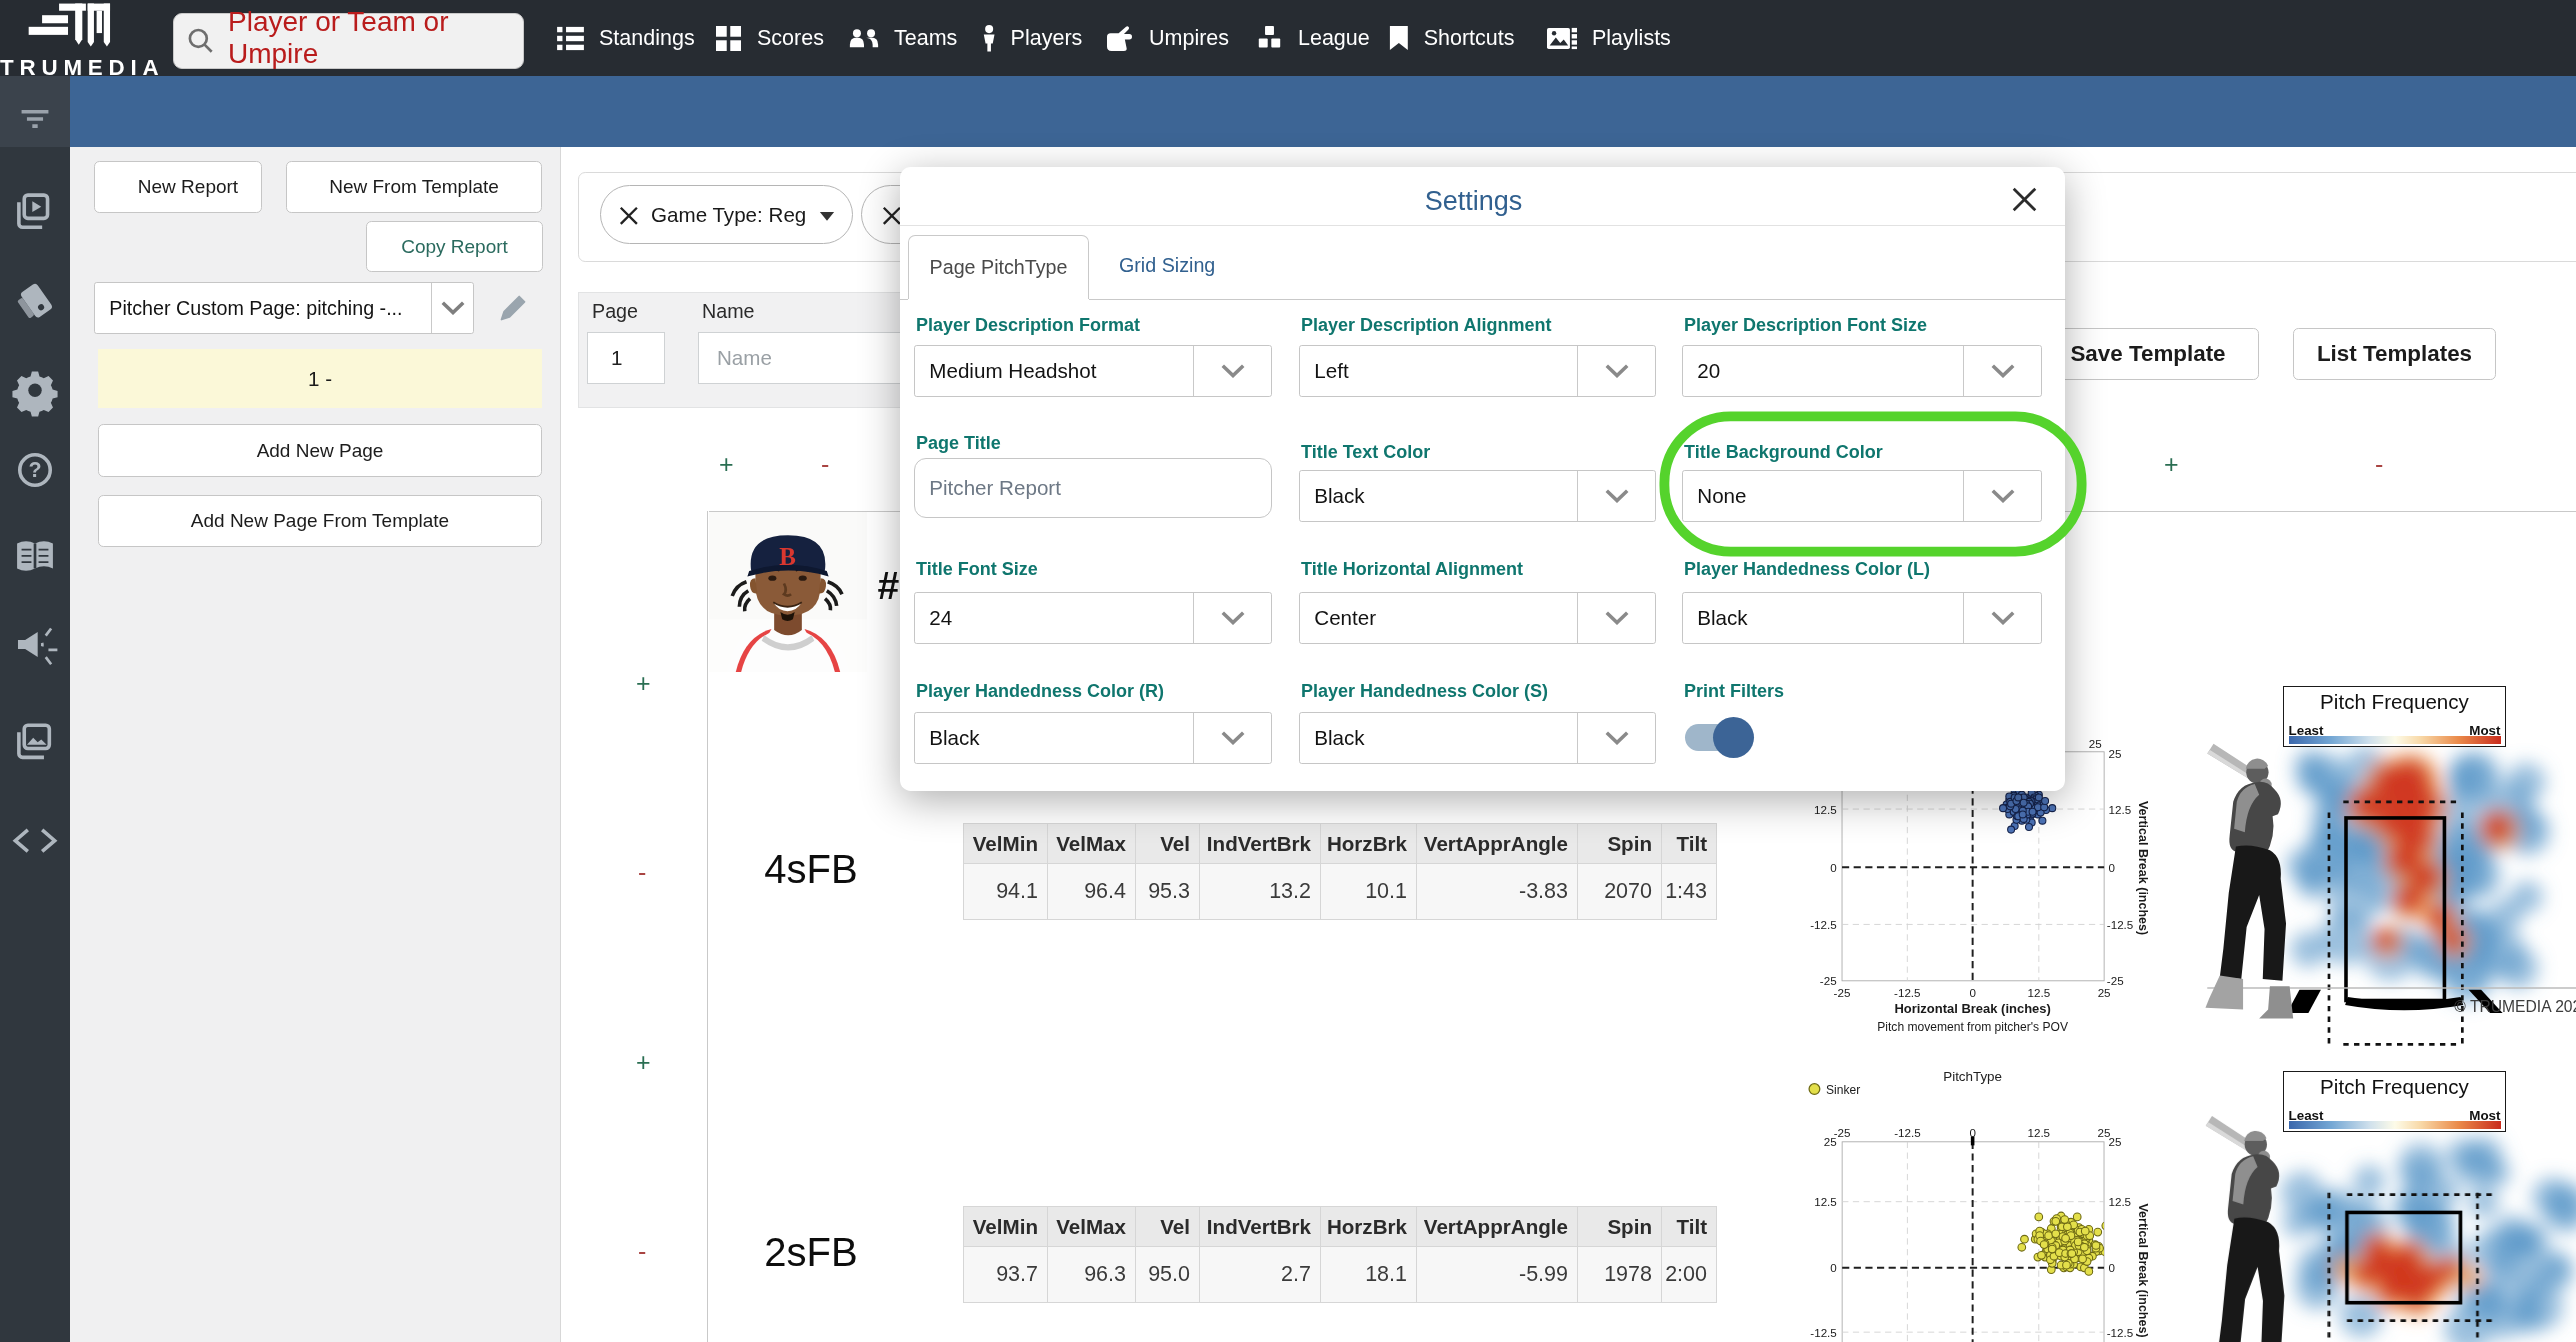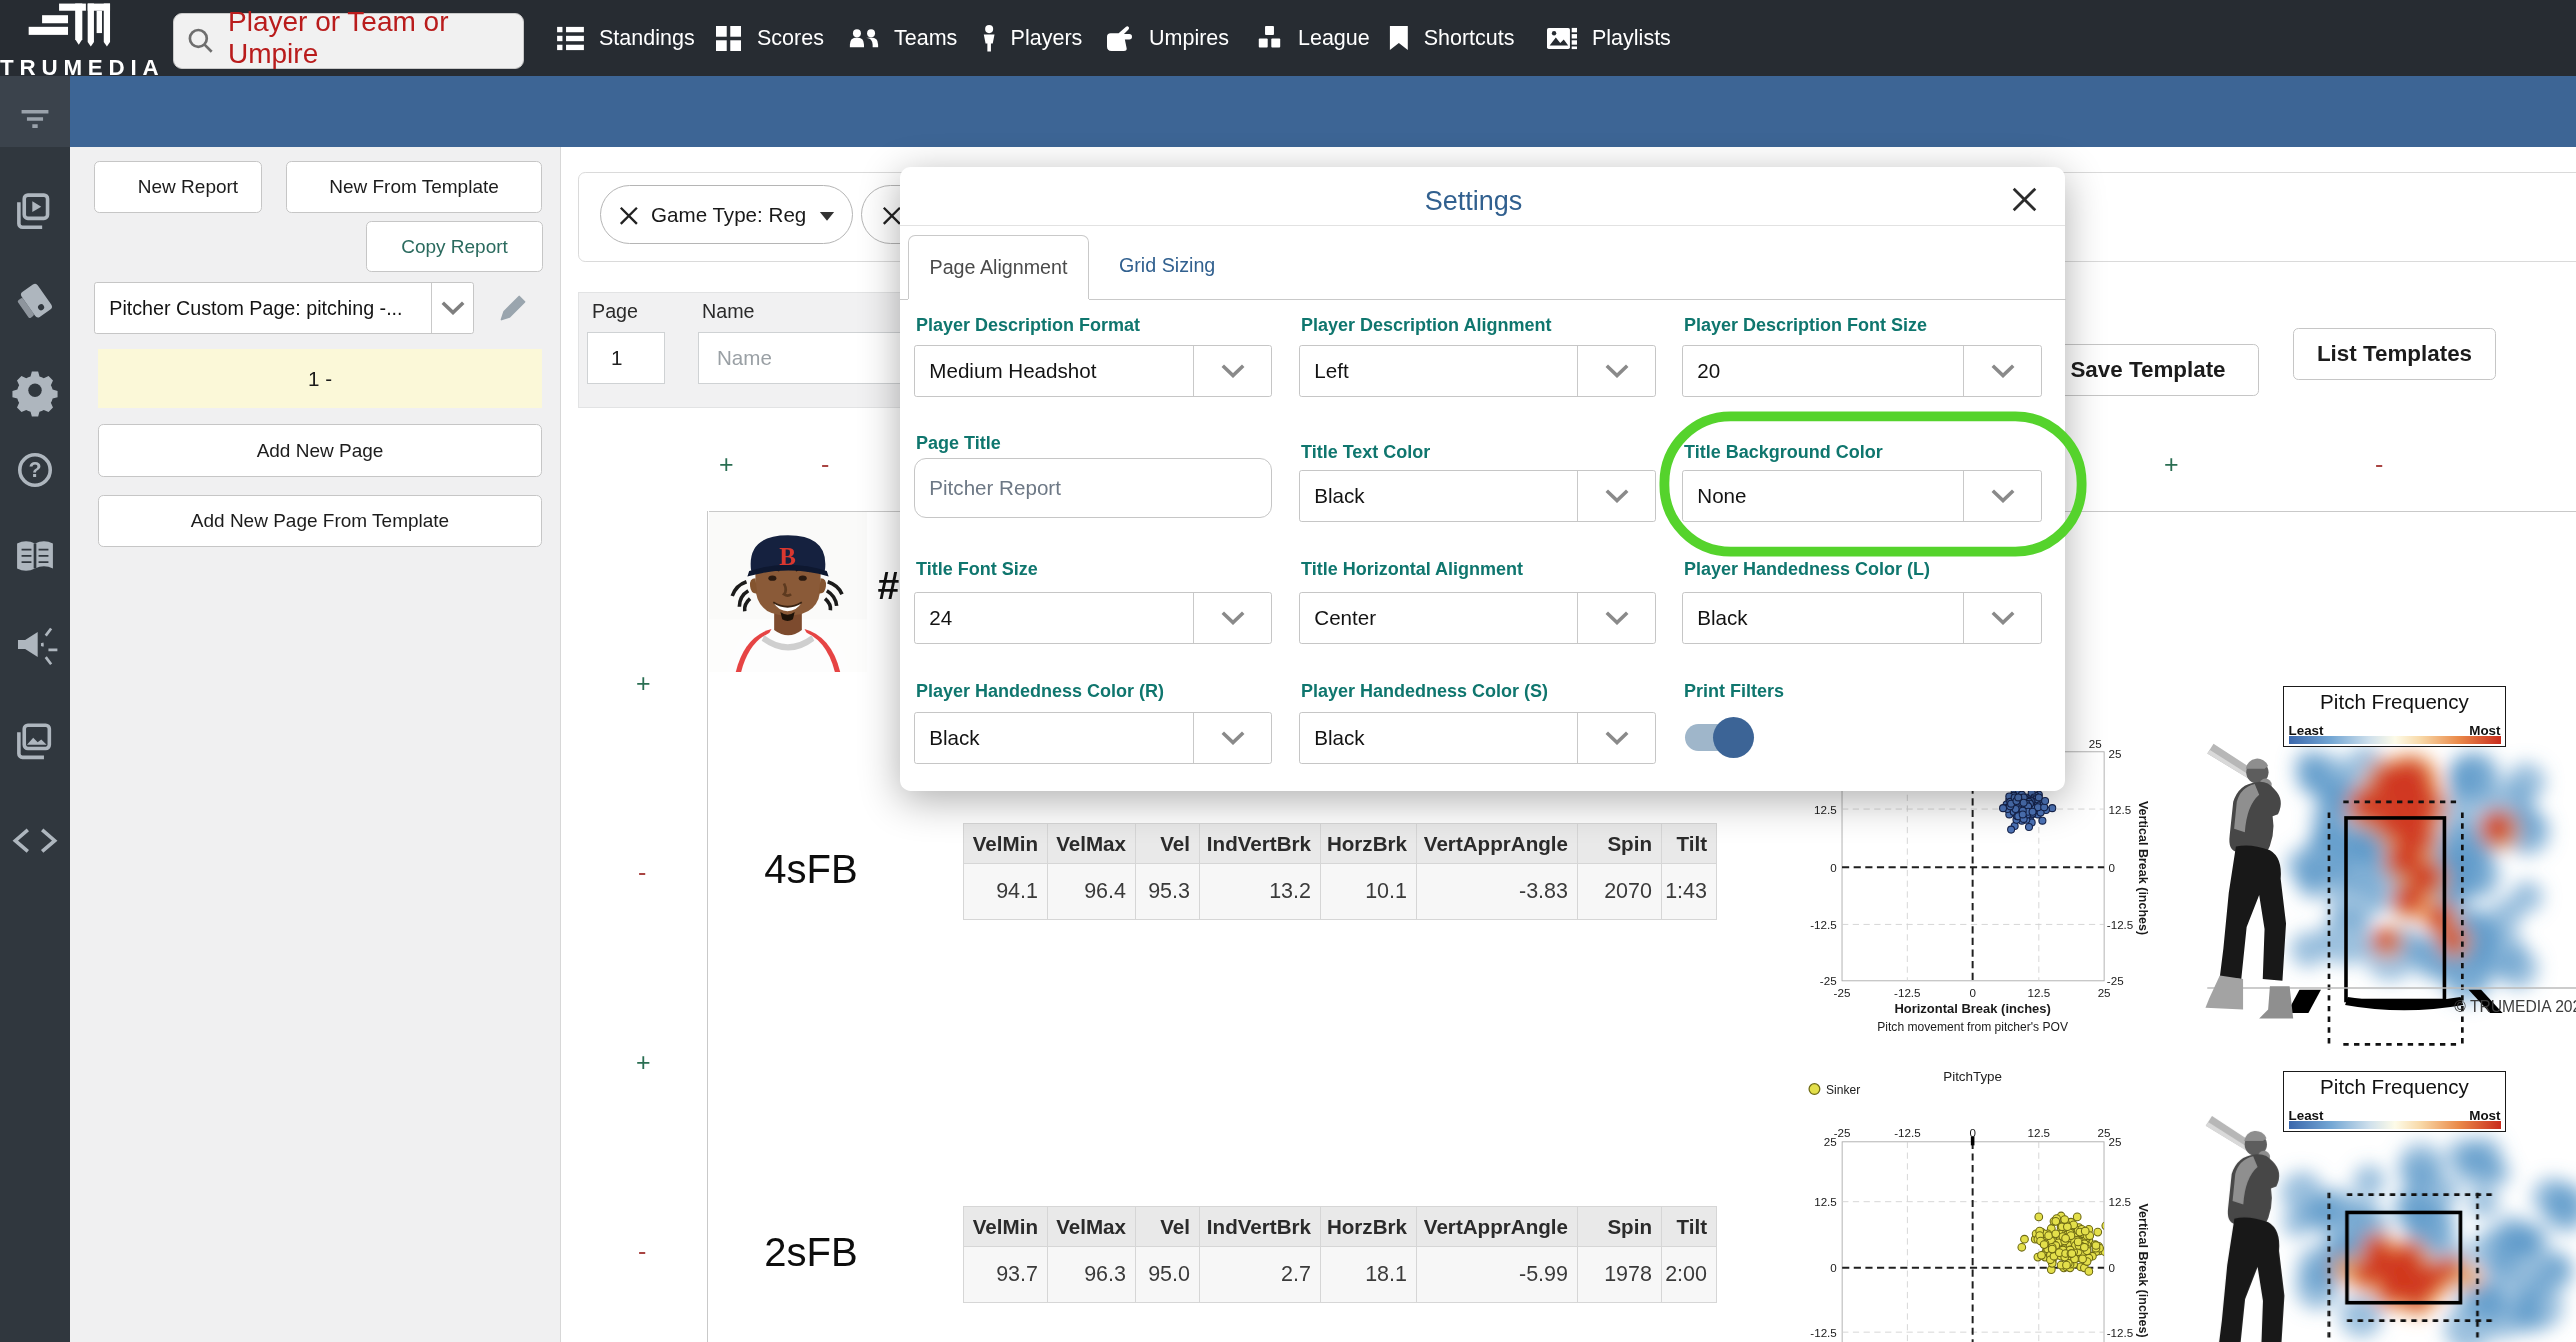--- a/index.html
+++ b/index.html
@@ -212,21 +212,21 @@
 <div class="abs" style="left:578px;top:292px;width:465px;height:116px;background:#f1f1f2;border:0.9px solid #e2e3e4;box-sizing:border-box;"></div>
 <div class="abs" style="left:592px;top:300px;font-size:19.7px;color:#2a2a2a;">Page</div>
 <div class="abs" style="left:702px;top:300px;font-size:19.7px;color:#2a2a2a;">Name</div>
 <div class="abs" style="left:587px;top:332px;width:78px;height:52px;background:#fff;border:0.9px solid #cfd2d4;box-sizing:border-box;display:flex;align-items:center;">
     <span style="margin-left:23px;font-size:20.6px;color:#222;">1</span>
   </div>
 <div class="abs" style="left:698px;top:332px;width:295px;height:52px;background:#fff;border:0.9px solid #cfd2d4;box-sizing:border-box;display:flex;align-items:center;">
     <span style="margin-left:18px;font-size:20.6px;color:#9aa0a5;">Name</span>
   </div>
 
-<div class="btn" style="left:2037px;top:344px;width:222px;height:52px;font-size:22.4px;font-weight:600;">Save Template</div>
+<div class="btn" style="left:2037px;top:328px;width:222px;height:52px;font-size:22.4px;font-weight:600;">Save Template</div>
 <div class="btn" style="left:2293px;top:328px;width:203px;height:52px;font-size:22.4px;font-weight:600;">List Templates</div>
 
 <div class="abs" style="left:719px;top:450px;font-size:25px;color:#2a6e52;">+</div>
 <div class="abs" style="left:821px;top:450px;font-size:25px;color:#a94442;">-</div>
 <div class="abs" style="left:2164px;top:450px;font-size:25px;color:#2a6e52;">+</div>
 <div class="abs" style="left:2375px;top:450px;font-size:25px;color:#a94442;">-</div>
 <div class="abs" style="left:636px;top:669px;font-size:25px;color:#2a6e52;">+</div>
 <div class="abs" style="left:638px;top:858px;font-size:25px;color:#a94442;">-</div>
 <div class="abs" style="left:636px;top:1048px;font-size:25px;color:#2a6e52;">+</div>
 <div class="abs" style="left:638px;top:1237px;font-size:25px;color:#a94442;">-</div>
@@ -1085,21 +1085,21 @@
 <div style="position:absolute;right:4.5px;top:36px;font-size:13.4px;font-weight:700;color:#111;">Most</div>
 <div style="position:absolute;left:4.5px;right:4.5px;top:49px;height:8px;background:linear-gradient(to right,#3a67ac,#74a7d4 20%,#cfe0ec 38%,#fdfbe8 50%,#f8d9a8 62%,#ea8a4a 80%,#c92c1d);"></div>
 </div>
 
 <div class="abs" style="left:900px;top:167px;width:1165px;height:624px;background:#fff;border-radius:10.7px;box-shadow:0 9px 40px rgba(0,0,0,.32);"></div>
 <div class="abs" style="left:900px;top:186px;width:1147px;text-align:center;font-size:27px;color:#31608f;">Settings</div>
 <svg class="abs" style="left:2011px;top:186px;" width="27" height="27" viewBox="0 0 30 30">
     <path d="M3 3 L27 27 M27 3 L3 27" stroke="#2c2c2c" stroke-width="3"></path>
   </svg>
 <div class="abs" style="left:900px;top:225px;width:1165px;height:0.9px;background:#e2e2e2;"></div>
-<div class="abs" style="left:908px;top:235px;width:181px;height:64px;background:#fff;border:0.9px solid #c9c9c9;border-bottom:none;border-radius:7.2px 7.2px 0 0;box-sizing:border-box;display:flex;align-items:center;justify-content:center;font-size:19.7px;color:#4a4a4a;">Page Alignment</div>
+<div class="abs" style="left:908px;top:235px;width:181px;height:64px;background:#fff;border:0.9px solid #c9c9c9;border-bottom:none;border-radius:7.2px 7.2px 0 0;box-sizing:border-box;display:flex;align-items:center;justify-content:center;font-size:19.7px;color:#4a4a4a;">Page PitchType</div>
 <div class="abs" style="left:900px;top:299px;width:8px;height:0.9px;background:#c9c9c9;"></div>
 <div class="abs" style="left:1089px;top:299px;width:977px;height:0.9px;background:#c9c9c9;"></div>
 <div class="abs" style="left:1119px;top:254px;font-size:19.7px;color:#31608f;">Grid Sizing</div>
 <div class="lbl" style="left:916px;top:315px;">Player Description Format</div>
 <div class="lbl" style="left:1301px;top:315px;">Player Description Alignment</div>
 <div class="lbl" style="left:1684px;top:315px;">Player Description Font Size</div>
 <div class="sel" style="left:914px;top:345px;width:358px;height:52px;">
     <div class="txt">Medium Headshot</div>
     <div class="cz">
       <svg class="chev" viewBox="0 0 27 15">

